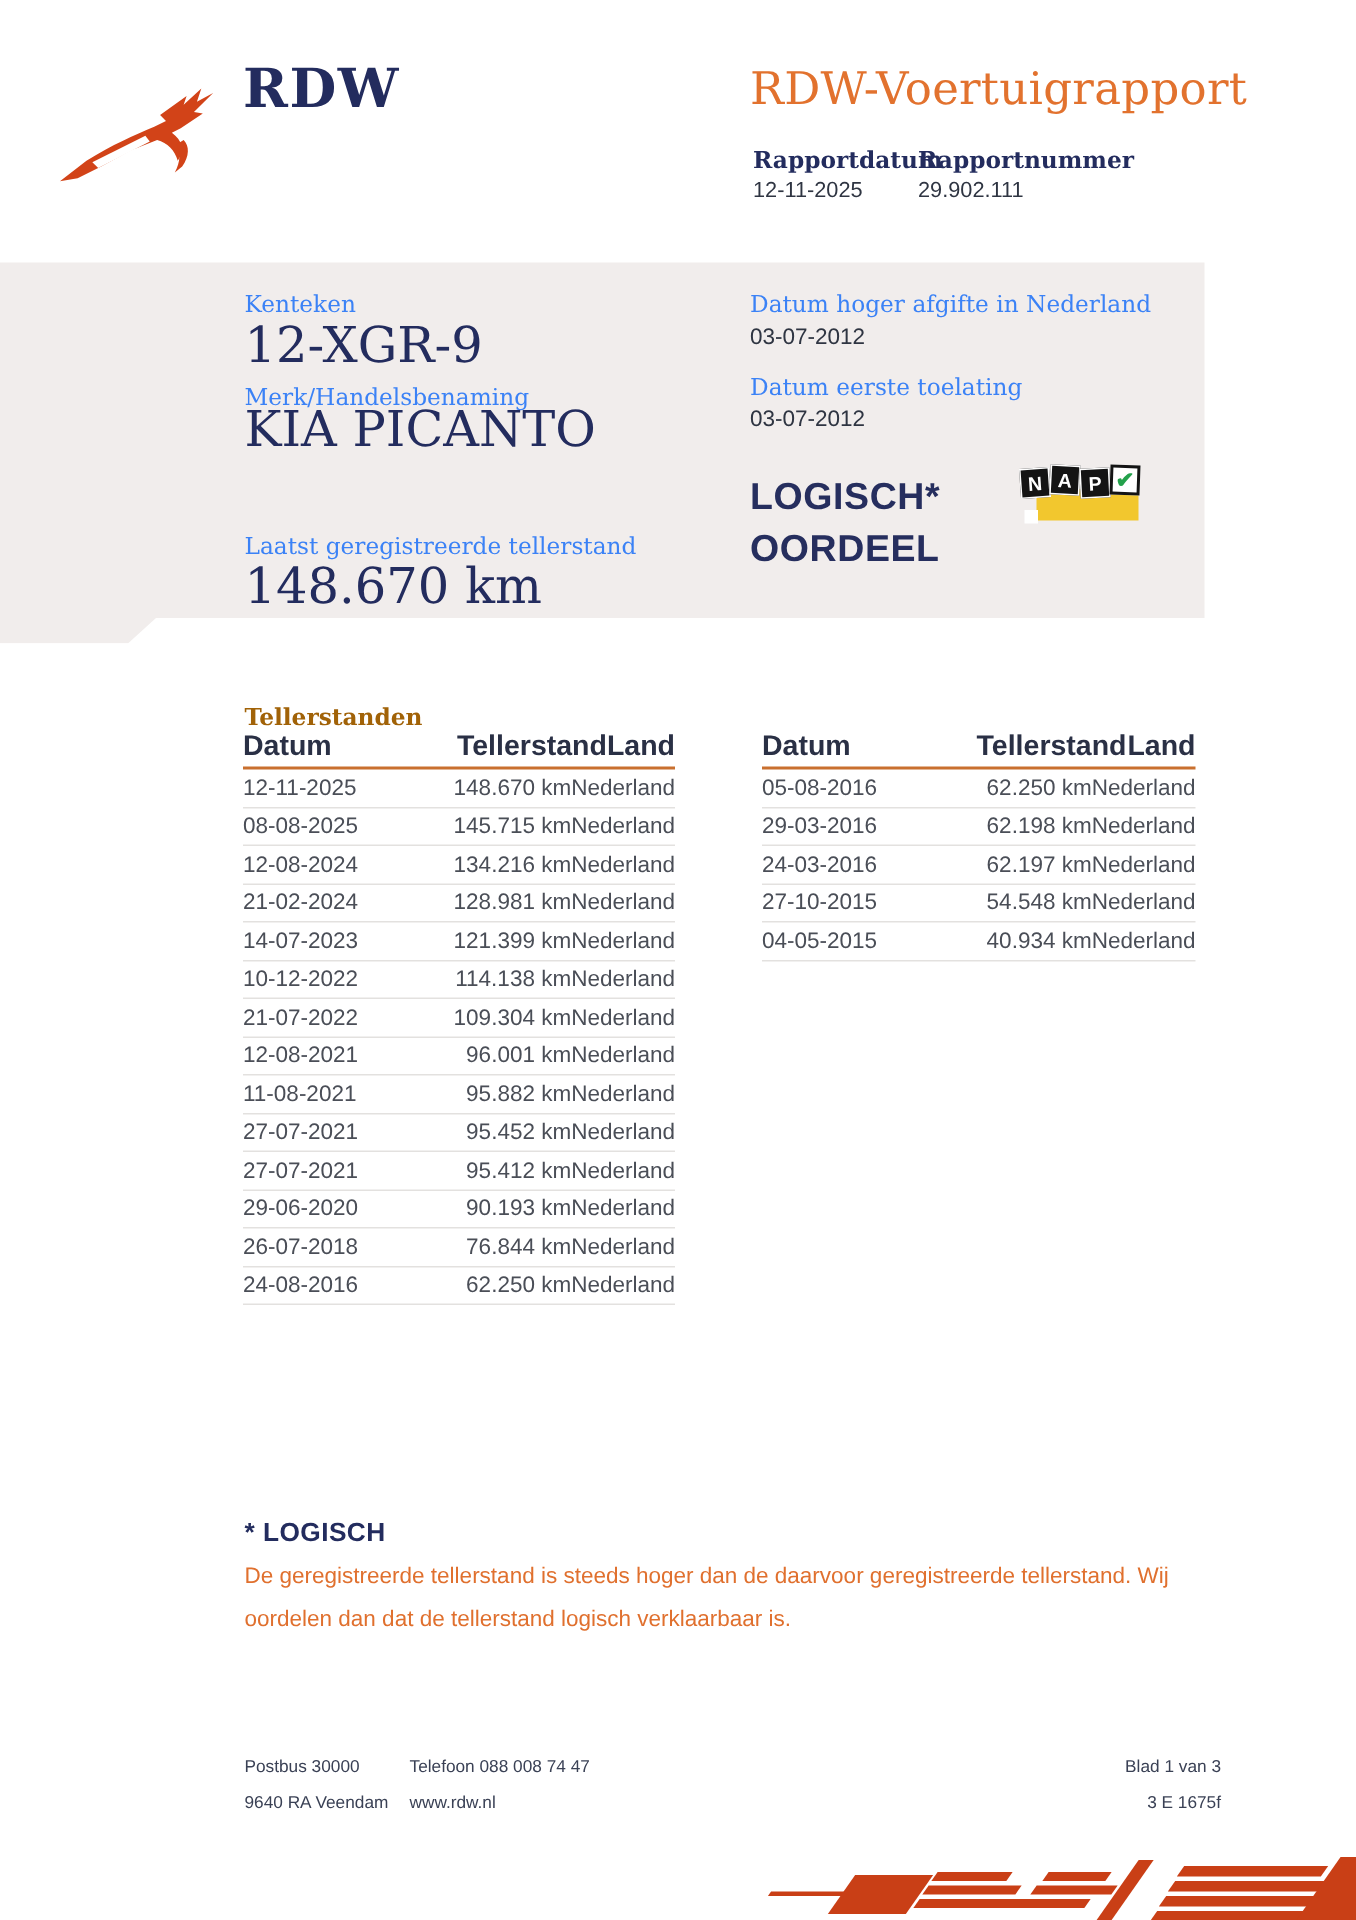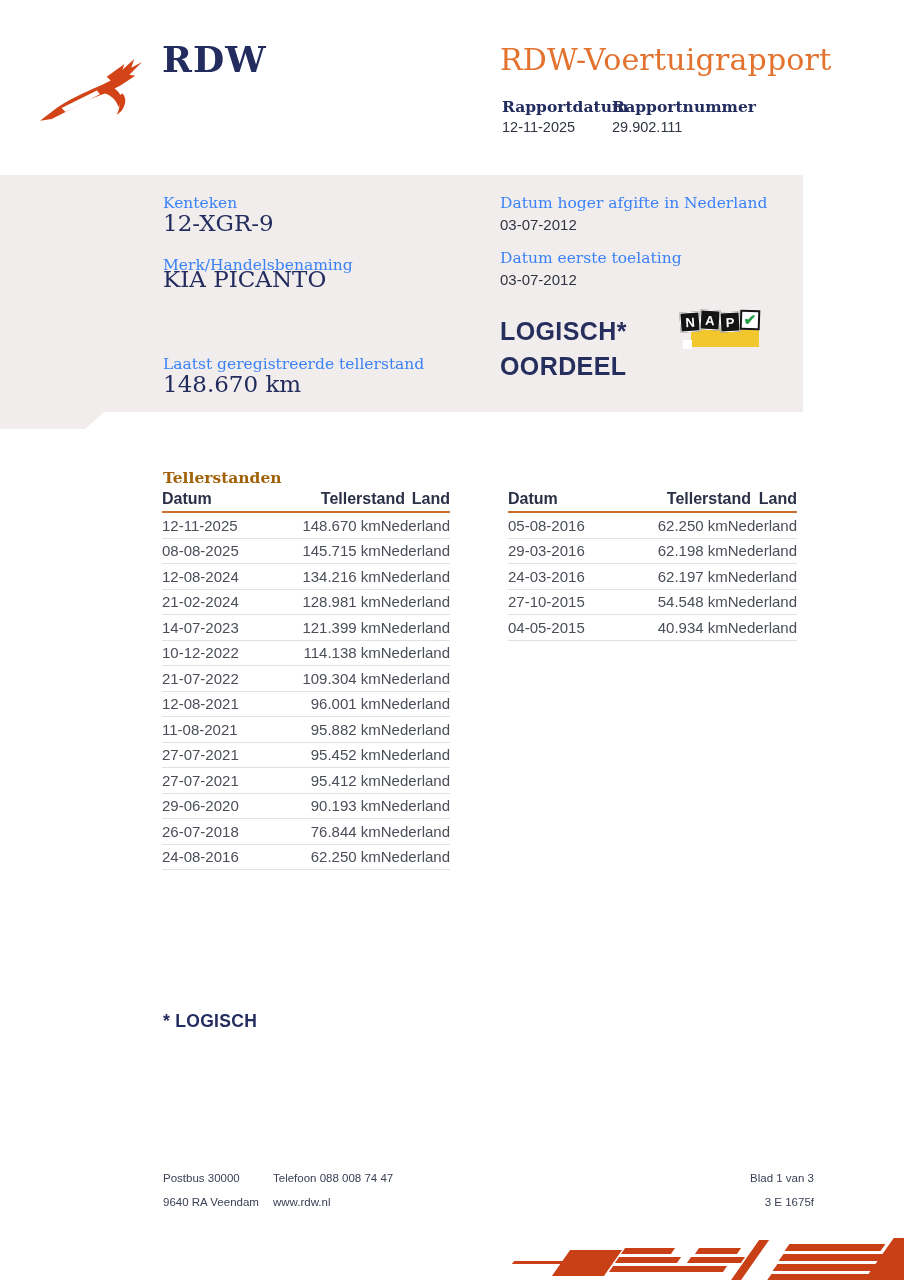--- a/index.html
+++ b/index.html
@@ -15,42 +15,42 @@
   .doc-title{left:500px;top:42px;font-family:"DejaVu Serif",serif;font-weight:400;
     font-size:30px;color:#E2722E;letter-spacing:.2px;}
   .meta-label{font-family:"DejaVu Serif",serif;font-weight:700;font-size:15.5px;color:#232C5E;}
   .meta-value{font-size:14.5px;color:#2F3542;}
 
   
   .panel{left:0;top:175px;width:803px;height:237px;background:#F1EDEC;}
   .panel-notch{left:0;top:412px;width:104px;height:17px;background:#F1EDEC;
     clip-path:polygon(0 0,100% 0,82% 100%,0 100%);}
   .field-label{font-family:"DejaVu Serif",serif;font-weight:400;font-size:15.5px;color:#3b82f6;}
-  .field-big{font-family:"DejaVu Serif",serif;font-size:23px;color:#232C5E;}
+  .field-big{font-family:"DejaVu Serif",serif;font-size:33px;color:#232C5E;}
   .field-value{font-size:15px;color:#2F3542;}
   .oordeel{font-weight:700;font-size:25px;line-height:35px;color:#262E5E;letter-spacing:.4px;}
 
   
   .nap{left:678px;top:309px;width:88px;height:48px;}
   .nap .bar{position:absolute;left:13px;top:17px;width:68px;height:21px;background:#F2C72E;}
   .nap .notch{position:absolute;left:5px;top:31px;width:9px;height:9px;background:#ffffff;}
   .nap .tile{position:absolute;width:20px;height:20px;top:3px;background:#141414;
     color:#ffffff;font-weight:700;font-size:13px;display:flex;align-items:center;
     justify-content:center;border:1px solid #ffffff;box-sizing:border-box;}
   .nap .t-n{left:2px;transform:rotate(-4deg);}
   .nap .t-a{left:22px;top:1px;transform:rotate(3deg);}
   .nap .t-p{left:42px;transform:rotate(-3deg);}
   .nap .t-c{left:62px;top:1px;background:#ffffff;border:2px solid #141414;
     color:#23A14B;font-size:15px;transform:rotate(2deg);}
 
   
   .section-title{font-family:"DejaVu Serif",serif;font-weight:700;font-size:15.5px;color:#a16207;}
   .mtable{width:288px;}
-  .thead{display:flex;height:21px;align-items:flex-end;padding-bottom:3px;
-    border-bottom:2px solid #C9702F;font-weight:700;font-size:16px;color:#2A3045;}
+  .thead{display:flex;height:21px;align-items:center;padding-bottom:3px;
+    border-bottom:2px solid #C9702F;font-weight:700;font-size:19px;color:#2A3045;}
   .trow{display:flex;height:24.5px;align-items:center;border-bottom:1px solid #E3E1DF;
     font-size:15px;color:#4A4E57;}
   .c-date{width:115px;text-align:left;}
   .c-km{width:128px;text-align:right;}
   .c-land{flex:1;text-align:right;}
 
   
   .fn-title{font-weight:700;font-size:17.5px;color:#232C5E;letter-spacing:.3px;}
   .fn-body{width:672px;font-size:15px;line-height:29px;color:#E0702E;}
 
@@ -244,20 +244,21 @@
           <span class="c-km">40.934 km</span>
           <span class="c-land">Nederland</span>
         </div>
       </div>
   </div>
 
   <div class="abs fn-title" style="left:163px;top:1011px;">
     <span>*</span>
     <span>LOGISCH</span>
   </div>
+  <div class="abs fn-body" style="left:163px;top:1036px;">De geregistreerde tellerstand is steeds hoger dan de daarvoor geregistreerde tellerstand. Wij oordelen dan dat de tellerstand logisch verklaarbaar is.</div>
 
   <div class="abs foot" style="left:163px;top:1172px;">Postbus 30000</div>
   <div class="abs foot" style="left:163px;top:1196px;">9640 RA Veendam</div>
   <div class="abs foot" style="left:273px;top:1172px;">Telefoon 088 008 74 47</div>
   <div class="abs foot" style="left:273px;top:1196px;">www.rdw.nl</div>
   <div class="abs foot foot-right" style="right:90px;top:1172px;">Blad 1 van 3</div>
   <div class="abs foot foot-right" style="right:90px;top:1196px;">3 E 1675f</div>
 
   <div class="abs speed">
     <div class="s" style="left:18px;top:33px;width:52px;height:3px;"></div>

